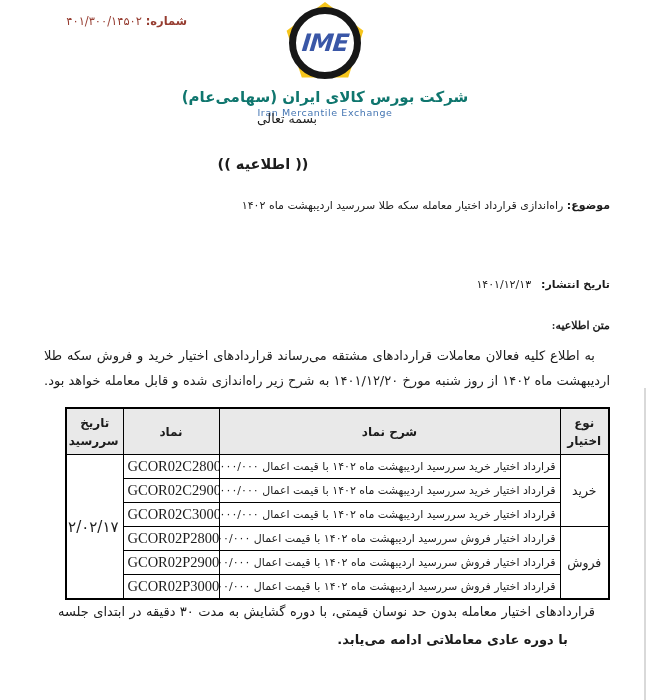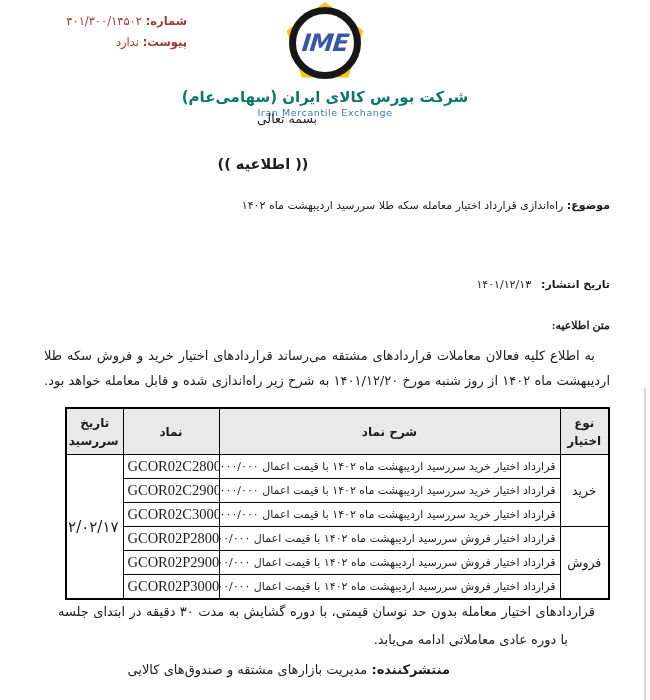--- a/index.html
+++ b/index.html
@@ -55,35 +55,34 @@
   table.contracts td{height:23px;vertical-align:middle;}
   td.cell-type{text-align:center;font-size:12.5px;}
   td.cell-desc{text-align:right;font-size:11px;padding-right:7px;white-space:nowrap;}
   td.cell-symbol{text-align:center;font-size:14.5px;
     font-family:"Liberation Serif","DejaVu Serif",serif;direction:ltr;}
   td.cell-expiry{text-align:left;font-size:15px;}
   
   .footer-par{position:absolute;top:599px;right:40px;left:58px;direction:rtl;font-size:13px;}
   .footer-par .jline{text-align:justify;text-align-last:justify;line-height:25px;height:25px;
     overflow:hidden;text-indent:15px;}
-  .footer-par .lastline{text-align:right;padding-right:42px;line-height:25px;margin-top:3px;}
+  .footer-par .lastline{text-align:right;padding-right:42px;line-height:25px;margin-top:3px;font-weight:bold;}
   .publisher{position:absolute;top:662px;right:200px;direction:rtl;text-align:right;
     font-size:13px;white-space:nowrap;}
   .publisher b{font-weight:bold;}
   
   .scan-edge{position:absolute;right:4px;top:388px;bottom:0;width:2px;background:#d9d9d9;}
 </style>
 </head>
 <body>
 
 <div class="page">
 
   <div class="letterhead">
     <div class="lh-line"><b>شماره:</b> <span>۴۰۱/۳۰۰/۱۴۵۰۲</span></div>
-    <div class="lh-line"><b>پیوست:</b> <span>ندارد</span></div>
   </div>
 
   <div class="logo-block">
     <div class="logo-mark">
       <div class="logo-star"></div>
       <div class="logo-ring">
         <span class="logo-monogram">IME</span>
       </div>
     </div>
     <div class="company-fa">شرکت بورس کالای ایران (سهامی‌عام)</div>
@@ -144,16 +143,15 @@
       <td class="cell-symbol">GCOR02P30000</td>
     </tr>
   </tbody>
     </table>
 
   <div class="footer-par">
     <div class="jline">قراردادهای اختیار معامله بدون حد نوسان قیمتی، با دوره گشایش به مدت ۳۰ دقیقه در ابتدای جلسه معاملاتی آغاز و</div>
     <div class="lastline">با دوره عادی معاملاتی ادامه می‌یابد.</div>
   </div>
 
-  <div class="publisher"><b>منتشرکننده:</b> <span>مدیریت بازارهای مشتقه و صندوق‌های کالایی</span></div>
 
   <div class="scan-edge"></div>
 </div>
 
 </body></html>

